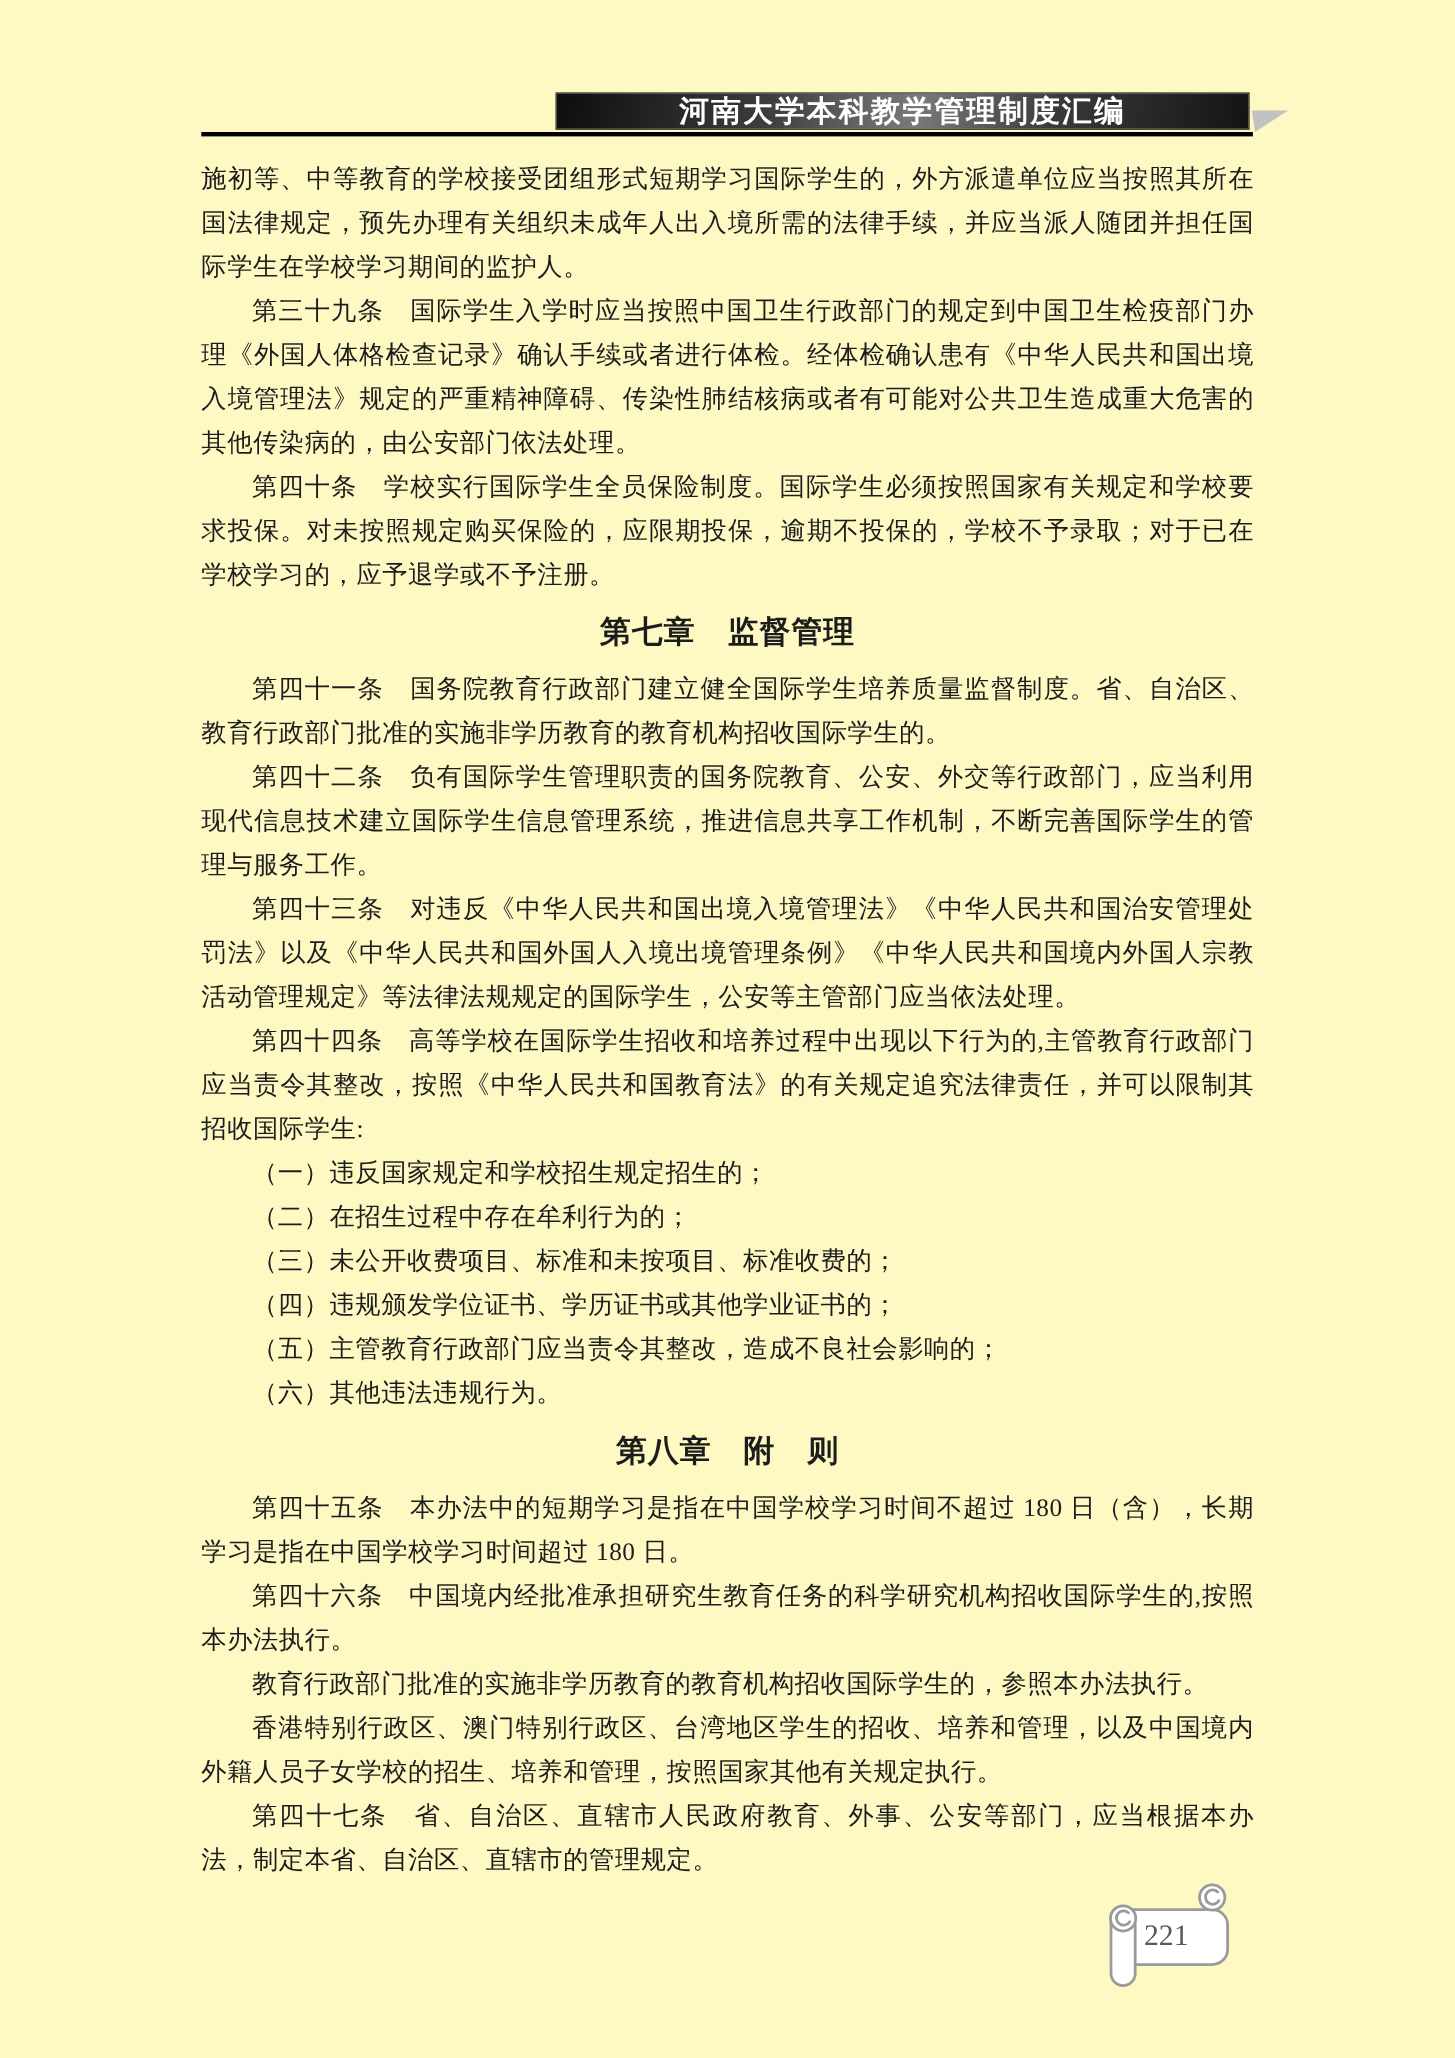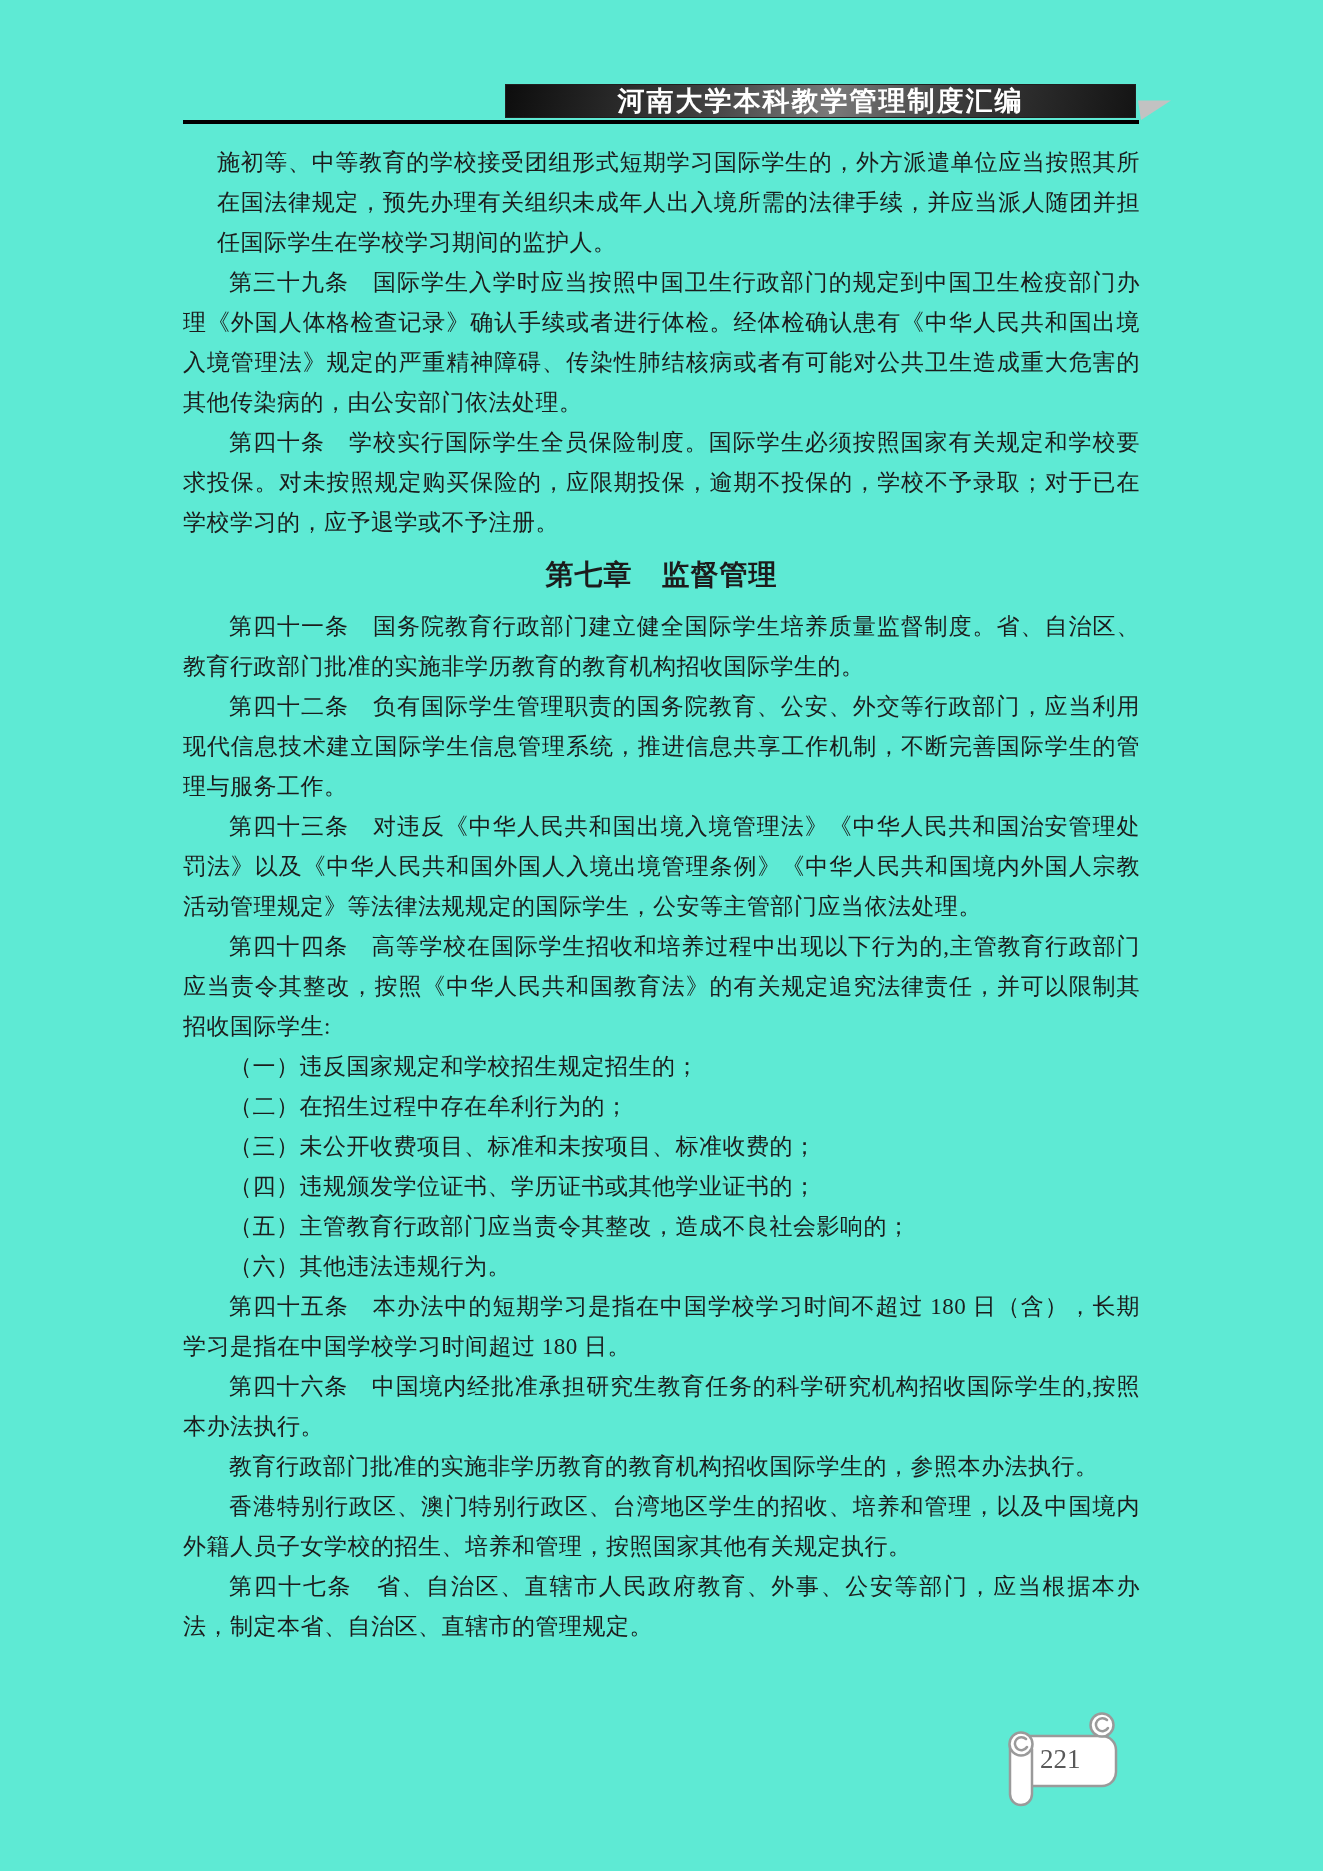--- a/index.html
+++ b/index.html
@@ -1,20 +1,20 @@
 <!DOCTYPE html>
 <html><head>
 <meta charset="utf-8">
 <style>
   html, body { margin: 0; padding: 0; background: #ffffff; }
   .page {
     position: relative;
     width: 1323px;
     height: 1871px;
-    background: #5eead4;
+    background: #fef9c3;
     overflow: hidden;
     font-family: "Liberation Serif", "DejaVu Serif", serif;
     color: #1c1c1c;
   }
 
   
   .header-bar {
     position: absolute;
     left: 505px;
     top: 84px;
@@ -56,21 +56,21 @@
     top: 143px;
     width: 957px;
     font-size: 23px;
     line-height: 40px;
     text-align: justify;
     letter-spacing: 0.5px;
   }
   .content p { margin: 0; padding: 0; }
   .content p.para { text-indent: 2em; }
   .content p.list { text-indent: 2em; }
-  .content p.continuation { text-indent: 0; margin-left: 34px; }
+  .content p.continuation { text-indent: 0; }
   .content p.chapter {
     text-align: center;
     text-indent: 0;
     font-weight: bold;
     font-size: 28px;
     letter-spacing: 1px;
     margin: 12px 0;
     font-family: "Liberation Sans", "DejaVu Sans", sans-serif;
   }
 
@@ -111,20 +111,21 @@
       <p class="para">第四十一条　国务院教育行政部门建立健全国际学生培养质量监督制度。省、自治区、教育行政部门批准的实施非学历教育的教育机构招收国际学生的。</p>
       <p class="para">第四十二条　负有国际学生管理职责的国务院教育、公安、外交等行政部门，应当利用现代信息技术建立国际学生信息管理系统，推进信息共享工作机制，不断完善国际学生的管理与服务工作。</p>
       <p class="para">第四十三条　对违反《中华人民共和国出境入境管理法》《中华人民共和国治安管理处罚法》以及《中华人民共和国外国人入境出境管理条例》《中华人民共和国境内外国人宗教活动管理规定》等法律法规规定的国际学生，公安等主管部门应当依法处理。</p>
       <p class="para">第四十四条　高等学校在国际学生招收和培养过程中出现以下行为的,主管教育行政部门应当责令其整改，按照《中华人民共和国教育法》的有关规定追究法律责任，并可以限制其招收国际学生:</p>
       <p class="list">（一）违反国家规定和学校招生规定招生的；</p>
       <p class="list">（二）在招生过程中存在牟利行为的；</p>
       <p class="list">（三）未公开收费项目、标准和未按项目、标准收费的；</p>
       <p class="list">（四）违规颁发学位证书、学历证书或其他学业证书的；</p>
       <p class="list">（五）主管教育行政部门应当责令其整改，造成不良社会影响的；</p>
       <p class="list">（六）其他违法违规行为。</p>
+      <p class="chapter">第八章　附　则</p>
       <p class="para">第四十五条　本办法中的短期学习是指在中国学校学习时间不超过 180 日（含），长期学习是指在中国学校学习时间超过 180 日。</p>
       <p class="para">第四十六条　中国境内经批准承担研究生教育任务的科学研究机构招收国际学生的,按照本办法执行。</p>
       <p class="para">教育行政部门批准的实施非学历教育的教育机构招收国际学生的，参照本办法执行。</p>
       <p class="para">香港特别行政区、澳门特别行政区、台湾地区学生的招收、培养和管理，以及中国境内外籍人员子女学校的招生、培养和管理，按照国家其他有关规定执行。</p>
       <p class="para">第四十七条　省、自治区、直辖市人民政府教育、外事、公安等部门，应当根据本办法，制定本省、自治区、直辖市的管理规定。</p>
     </div>
 
   <svg class="footer-scroll" width="128" height="98" viewBox="0 0 128 98">
     <g fill="#ffffff" stroke="#9a9a9a" stroke-width="2.5" stroke-linejoin="round" stroke-linecap="round">
 

